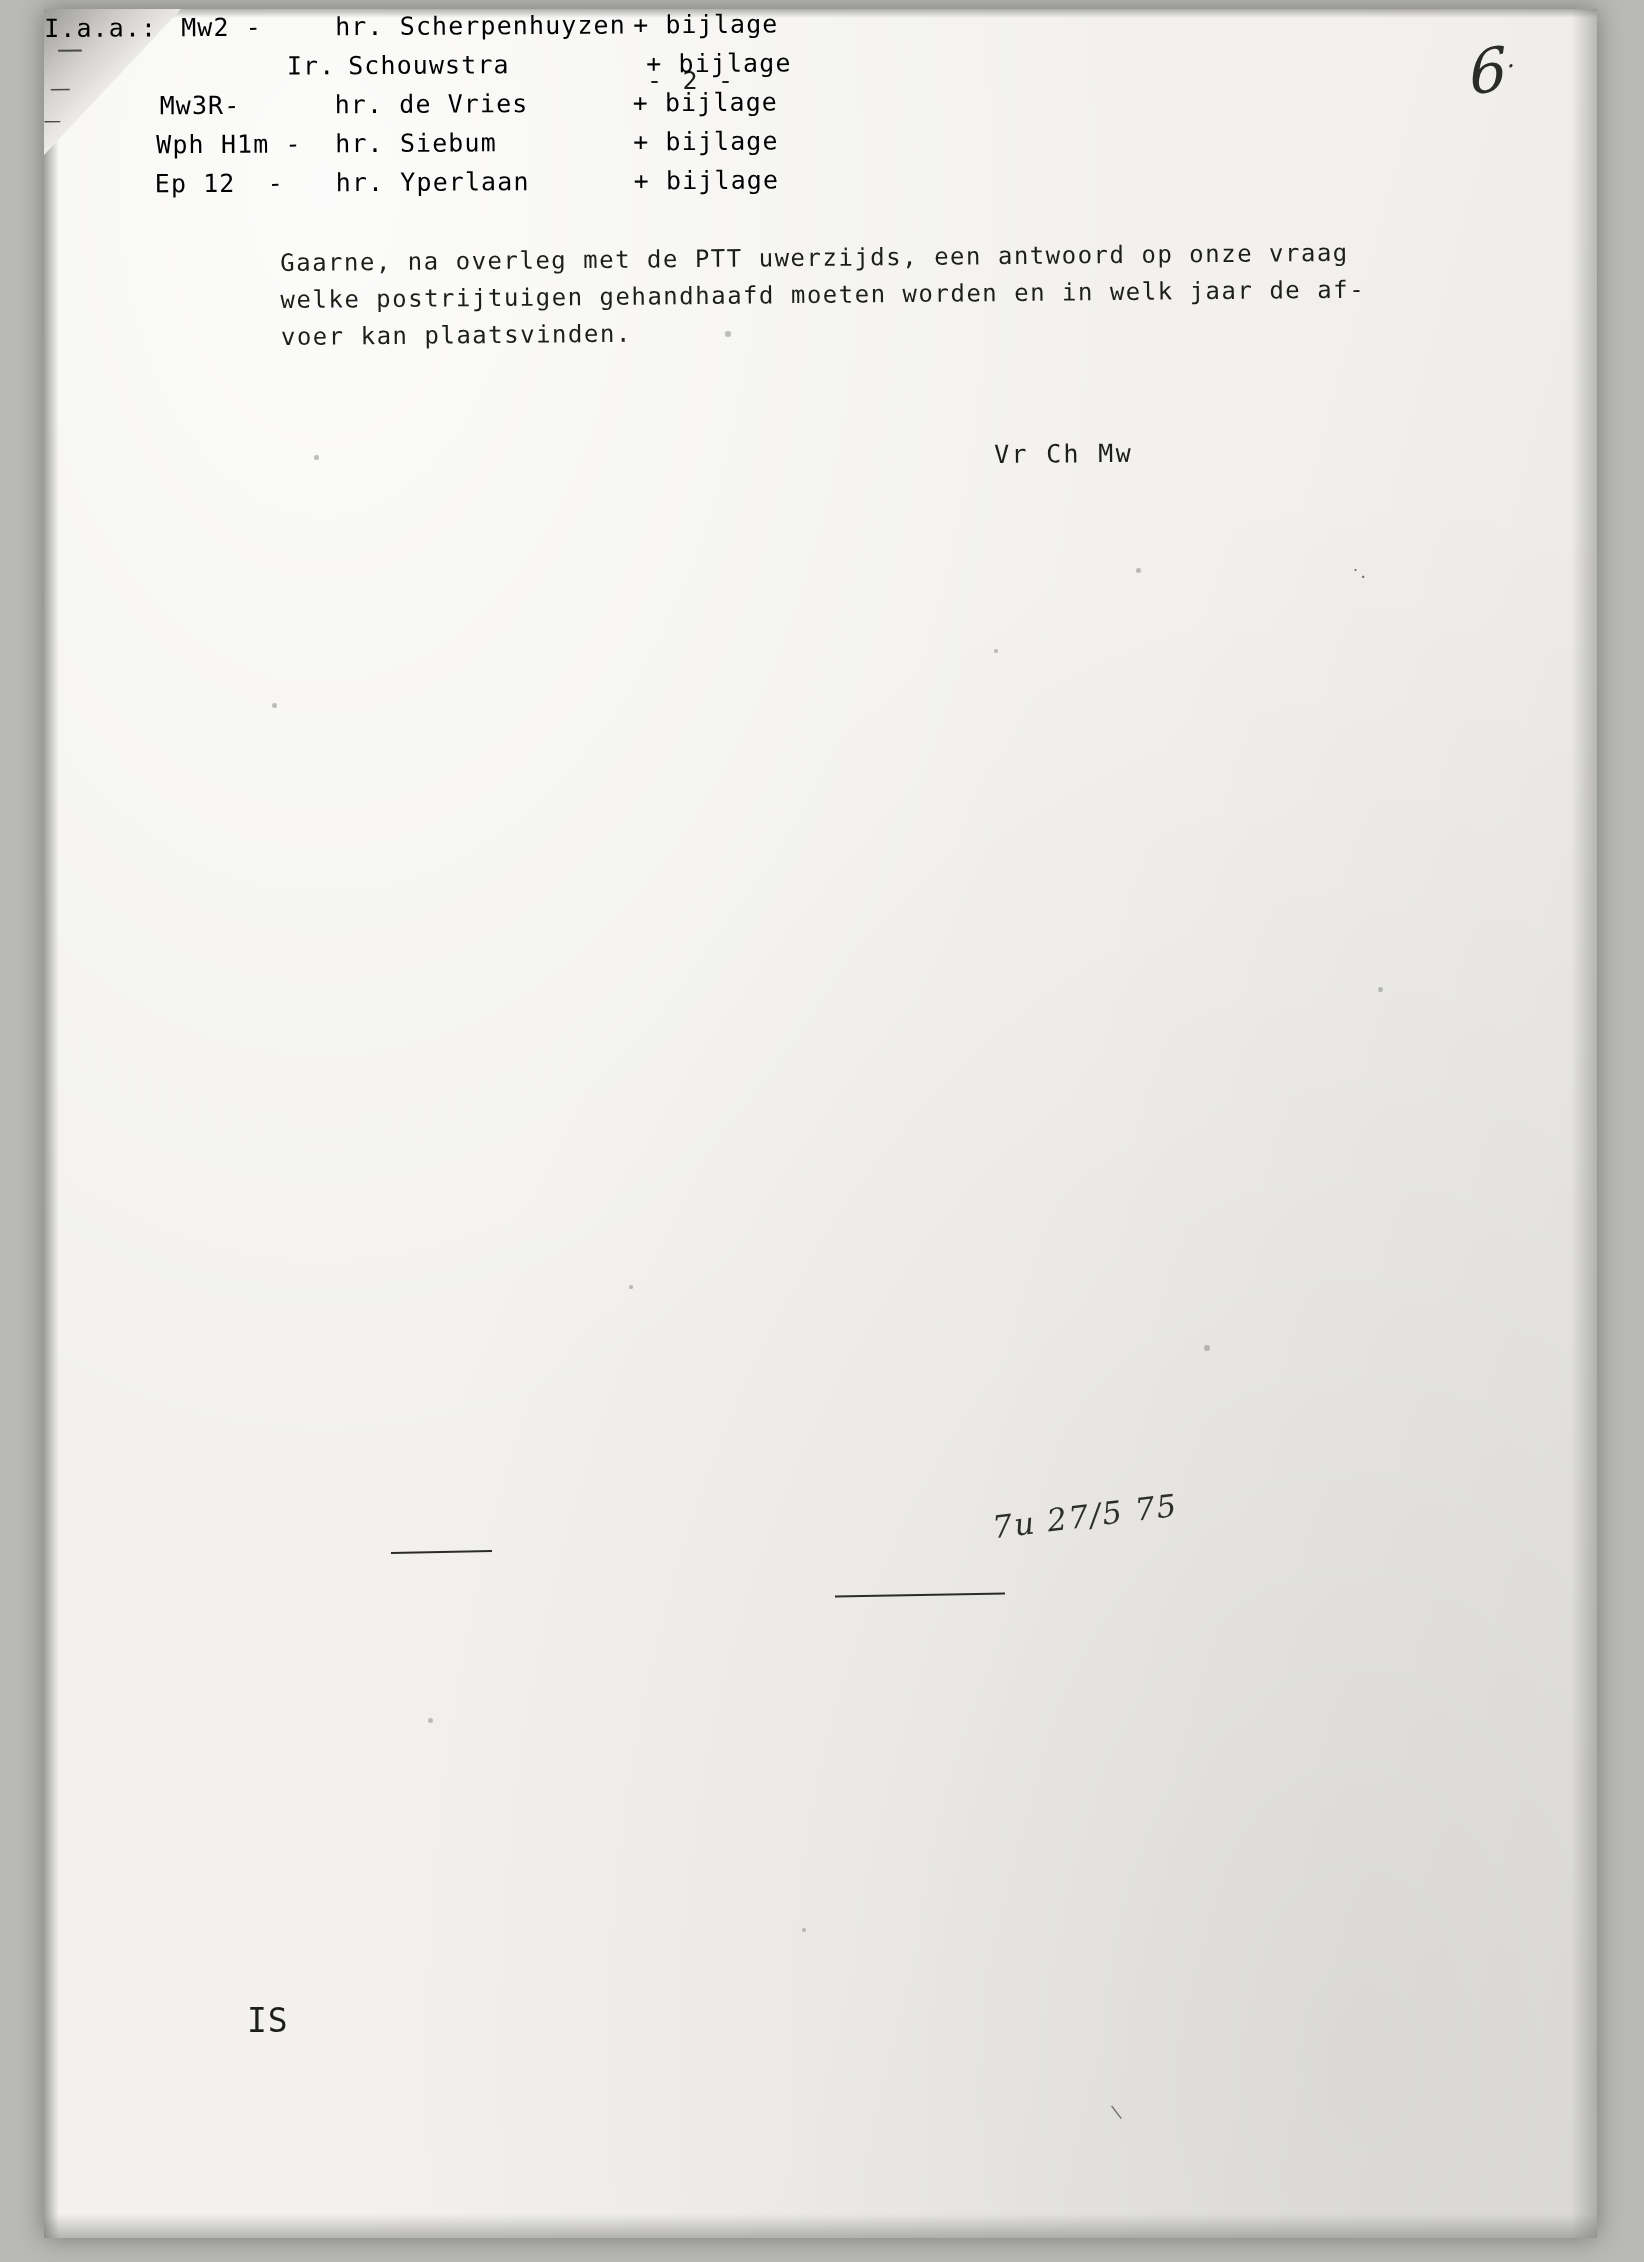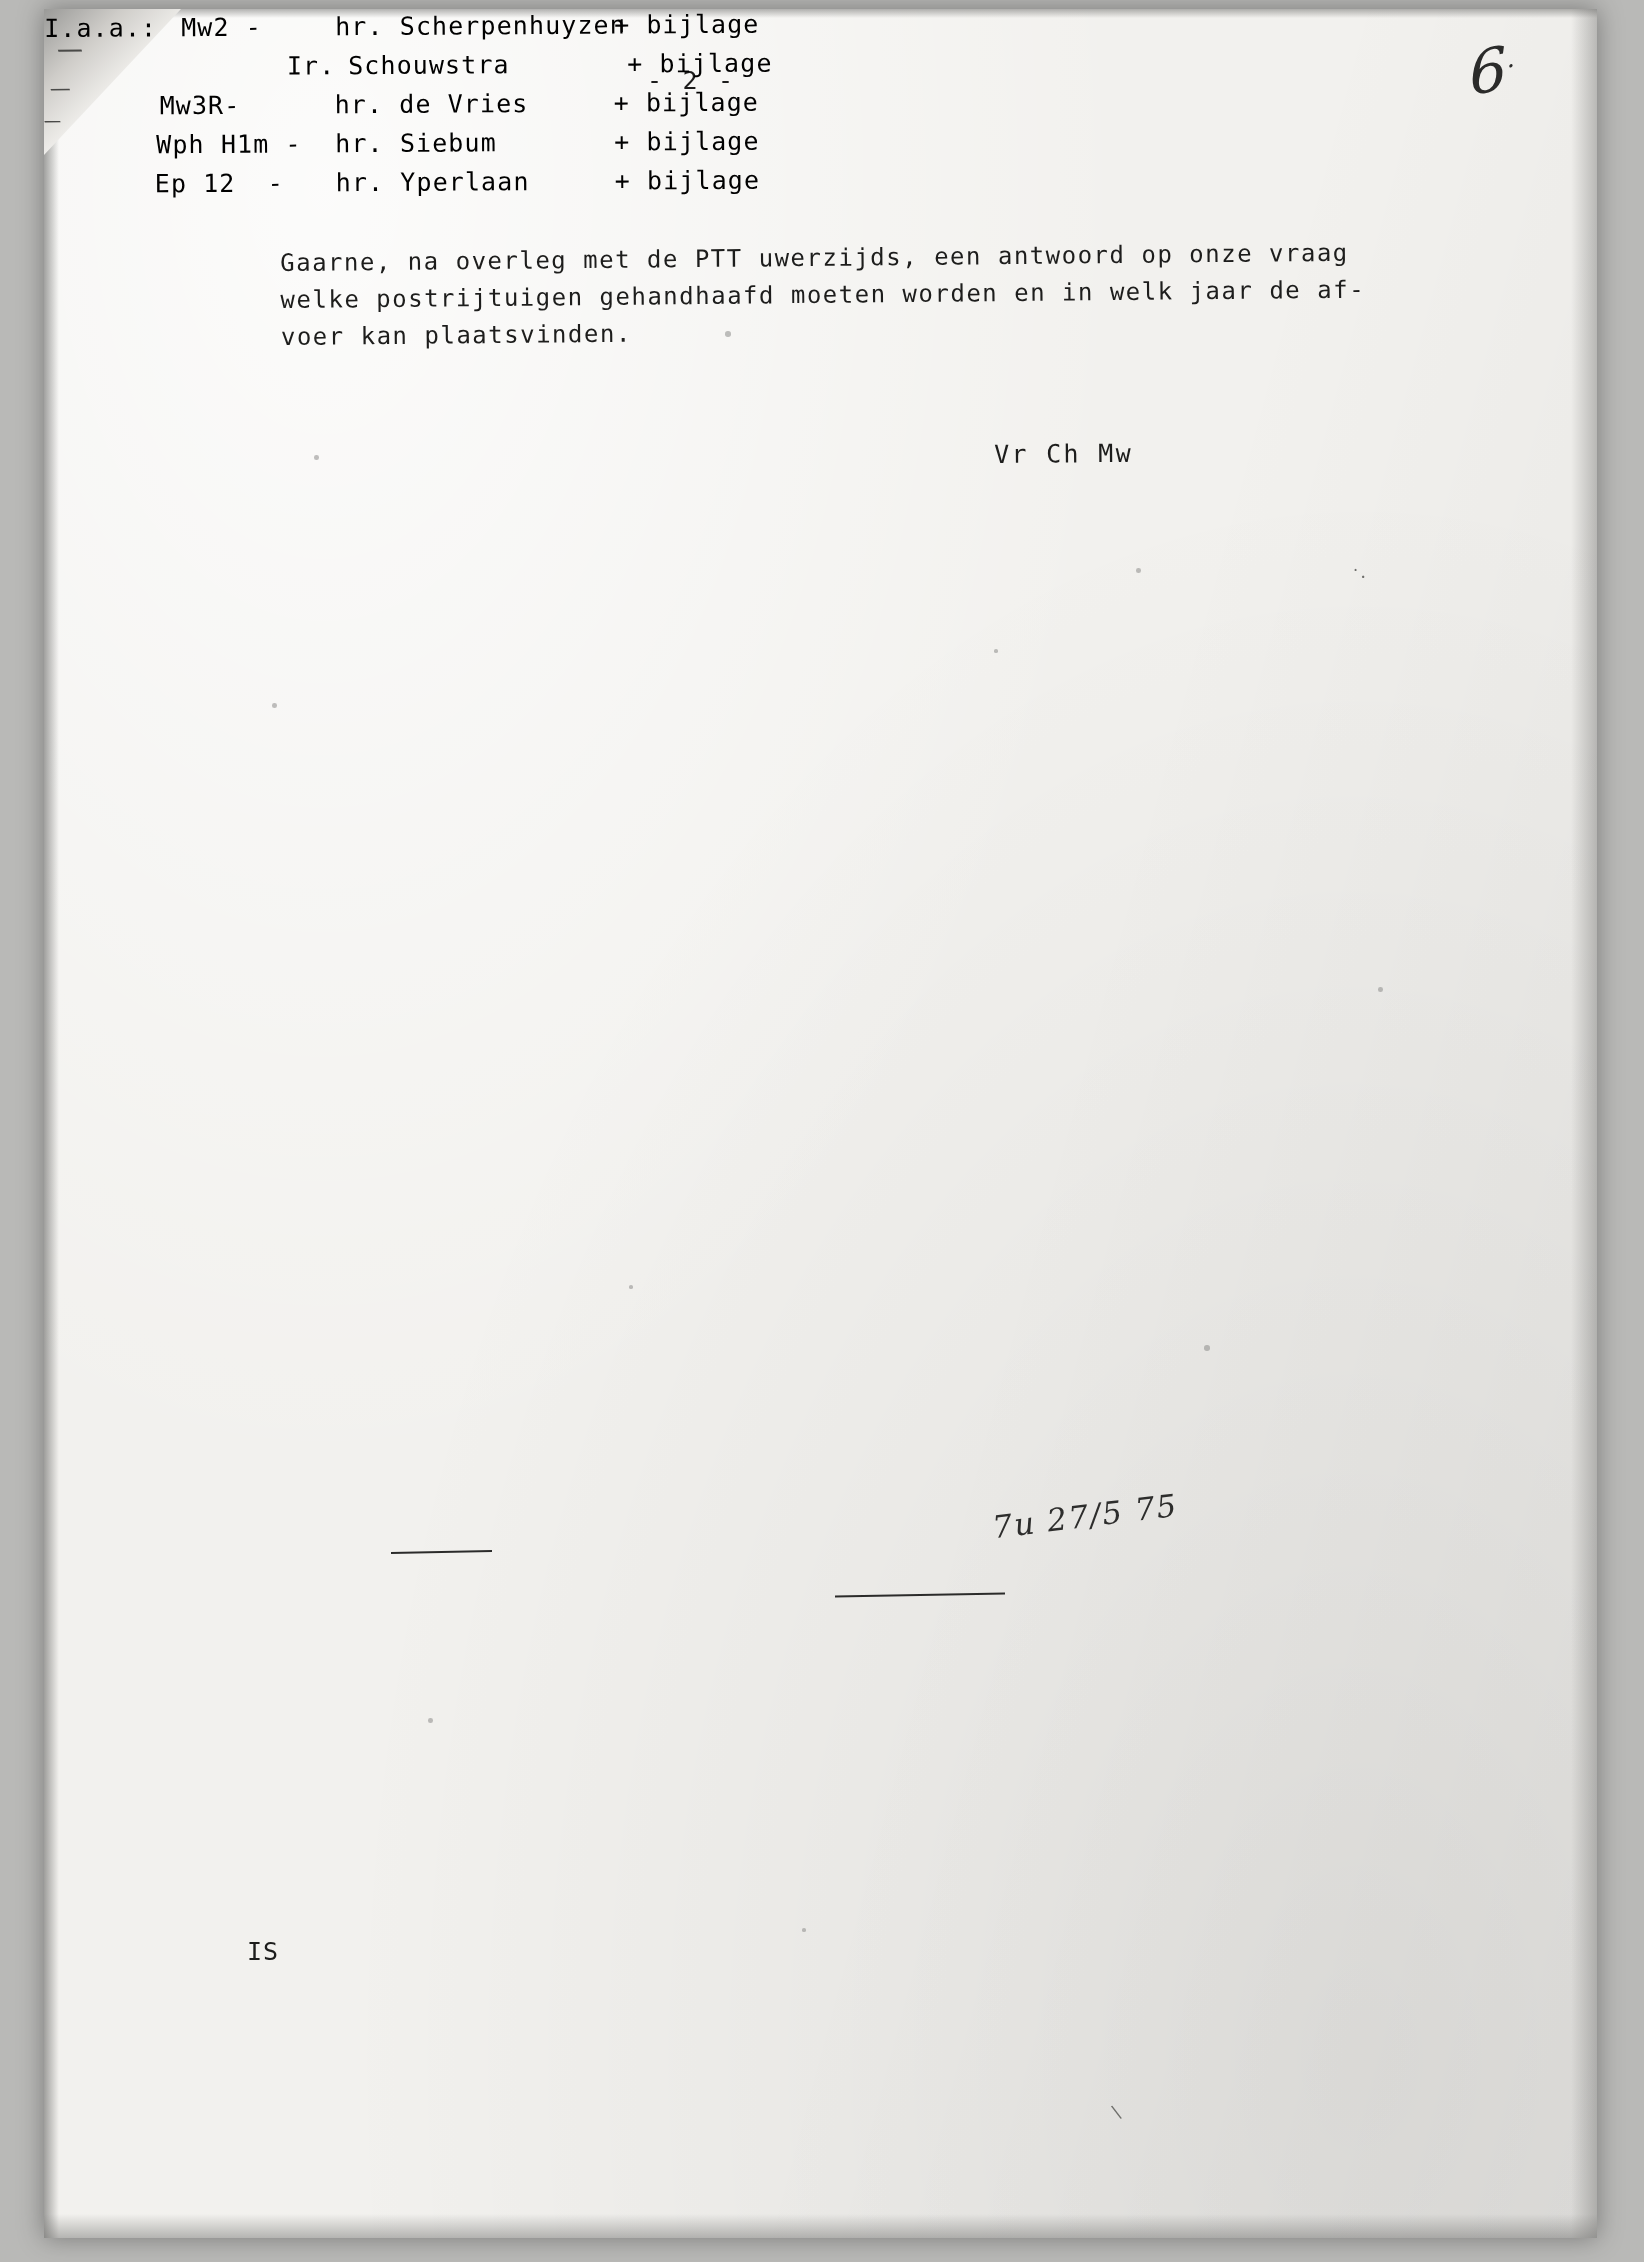--- a/index.html
+++ b/index.html
@@ -160,40 +160,41 @@
   .dist-code {
     display: inline-block;
     width: 154px;
   }
   .dist-name {
     display: inline-block;
     width: 279px;
   }
   .dist-attach {
     display: inline-block;
+    margin-left: 19px;
   }
 
   
   .hand-date {
     position: absolute;
     top: 1489px;
     left: 948px;
     font-family: "DejaVu Serif", serif;
     font-style: italic;
     font-size: 31px;
     color: #2d2d2c;
     transform: rotate(-7deg);
     letter-spacing: 1.8px;
   }
 
   
   .initials {
-    top: 1928px;
+    top: 1992px;
     left: 203px;
-    font-size: 25px;
+    font-size: 33px;
     letter-spacing: 0.9px;
   }
 
   
   .speck {
     position: absolute;
     background: #8d8d8a;
     border-radius: 50%;
     opacity: 0.55;
   }

